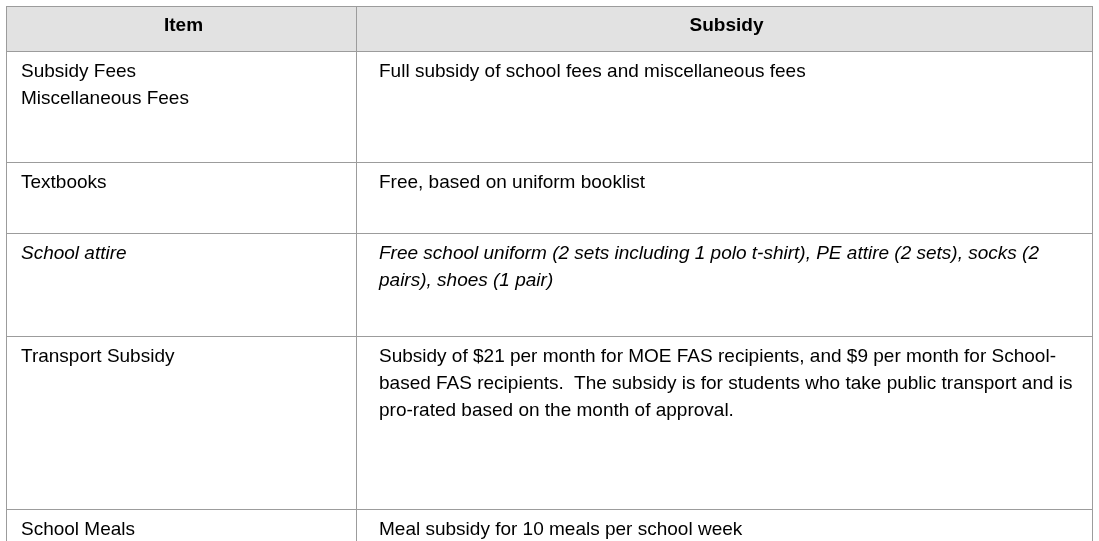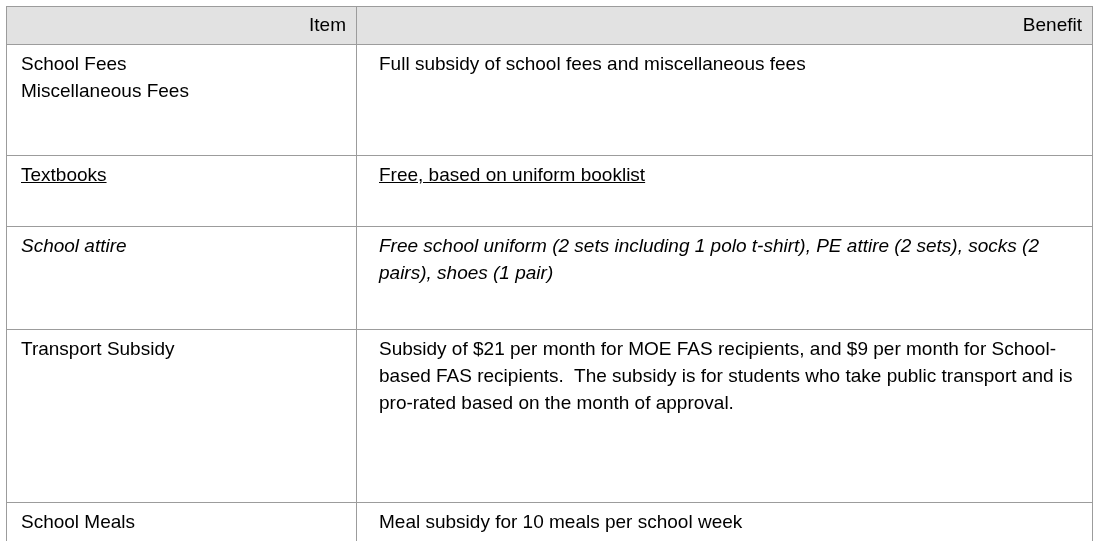--- a/index.html
+++ b/index.html
@@ -32,61 +32,61 @@
   table.benefits-table th,
   table.benefits-table td {
     border: 1px solid #9c9c9c;
     vertical-align: top;
     font-size: 19px;
     line-height: 1.42;
     padding: 6px 10px 6px 14px;
   }
   table.benefits-table thead th {
     background: #e2e2e2;
-    font-weight: normal;
+    font-weight: bold;
     padding-top: 5px;
-    padding-bottom: 5px;
-    text-align: right;
+    padding-bottom: 12px;
+    text-align: center;
   }
   table.benefits-table tbody td.item-cell {
     padding-left: 14px;
   }
   table.benefits-table tbody td.benefit-cell {
     padding-left: 22px;
   }
   .cell-line {
     display: block;
     white-space: pre-wrap;
   }
   
   tr.row-0 td { height: 98px; }
-  tr.row-1 td { height: 58px; text-decoration: underline; }
+  tr.row-1 td { height: 58px; }
   tr.row-2 td { height: 90px; font-style: italic; }
   tr.row-3 td { height: 160px; }
   tr.row-4 td { height: 68px; }
 </style>
 </head>
 <body>
 
 <div class="page">
   <table class="benefits-table">
     <colgroup>
       <col class="col-item">
       <col class="col-benefit">
     </colgroup>
     <thead>
       <tr>
         <th>Item</th>
-        <th>Benefit</th>
+        <th>Subsidy</th>
       </tr>
     </thead>
     <tbody>
       <tr class="row-0">
         <td class="item-cell">
-          <span class="cell-line">School Fees</span>
+          <span class="cell-line">Subsidy Fees</span>
           <span class="cell-line">Miscellaneous Fees</span>
         </td>
         <td class="benefit-cell">
           <span class="cell-line">Full subsidy of school fees and miscellaneous fees</span>
         </td>
       </tr>
       <tr class="row-1">
         <td class="item-cell">
           <span class="cell-line">Textbooks</span>
         </td>

